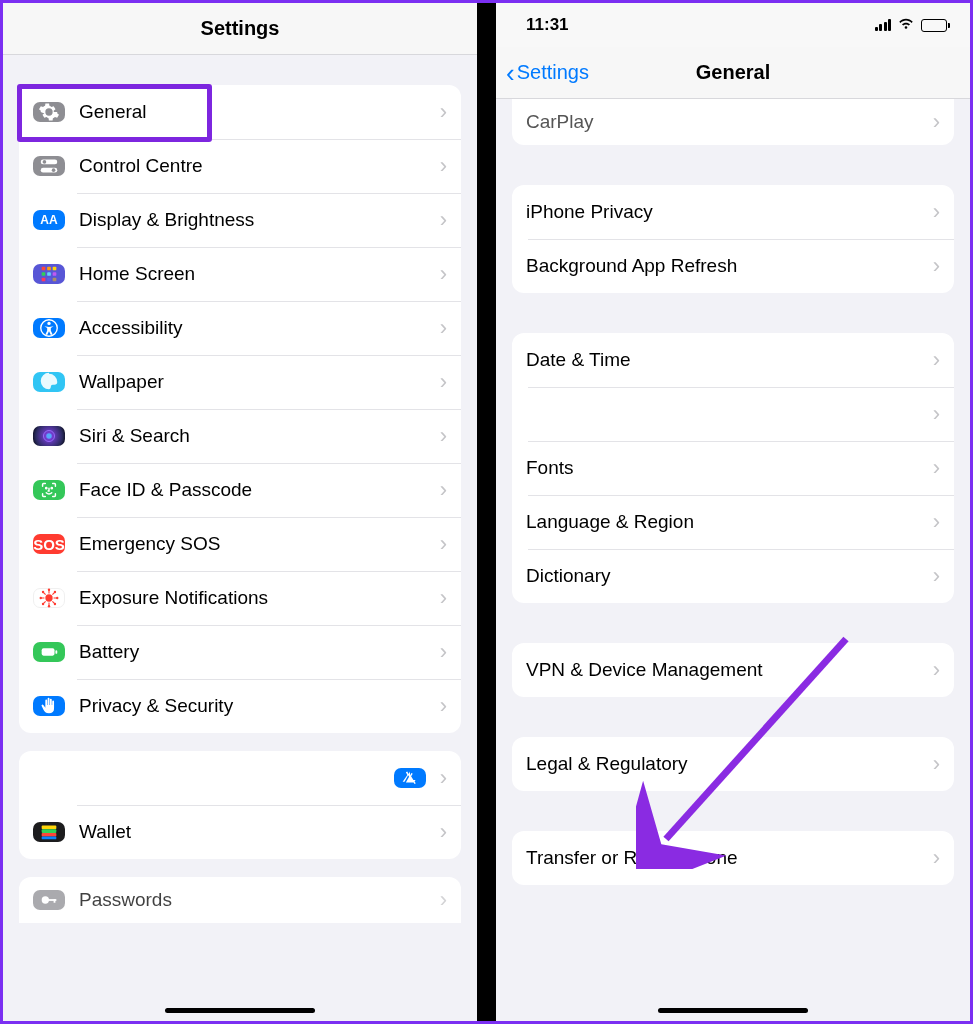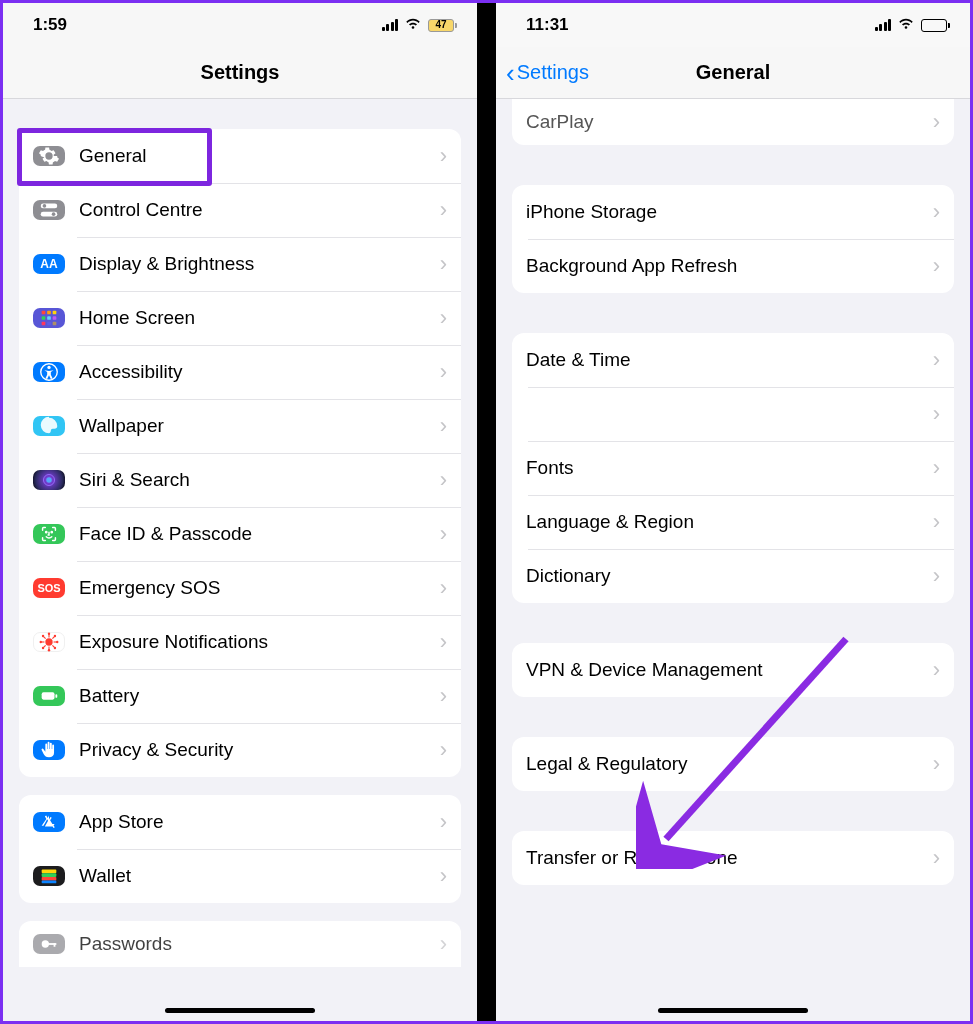--- a/index.html
+++ b/index.html
@@ -177,42 +177,20 @@
 
   .groups-wrap { position:relative; height:100%; }
 
   
   .phone2 .content { padding-top:0;}
 </style>
 </head>
 <body>
 
 <div class="phone phone1">
-  <div class="status-bar">
-    <span>1:59</span>
-    <div class="status-right">
-      <span class="signal-bars">
-          <span></span>
-          <span></span>
-          <span></span>
-          <span></span>
-        </span>
-      <span class="wifi-icon">
-        <svg viewBox="0 0 20 14">
-            <path d="M10 13.5a1.5 1.5 0 100-3 1.5 1.5 0 000 3zm-4.5-5c1.2-1.2 2.8-1.9 4.5-1.9s3.3.7 4.5 1.9l-1.4 1.4c-.8-.8-1.9-1.3-3.1-1.3s-2.3.5-3.1 1.3L5.5 8.5zm-3-3C4.5 3.5 7.1 2.3 10 2.3s5.5 1.2 7.5 3.2l-1.4 1.4C14.5 5.3 12.3 4.3 10 4.3S5.5 5.3 3.9 6.9L2.5 5.5z" fill="#000"></path>
-          </svg>
-      </span>
-      <span class="battery">
-        <span class="battery-body" style="background:#f7ce46cc; border-color:#999;">
-          <span class="battery-num">47</span>
-        </span>
-        <span class="battery-tip" style="background:#999;"></span>
-      </span>
-    </div>
-  </div>
   <div class="nav-header">
     <span class="nav-title">Settings</span>
   </div>
 
   <div class="content">
     <div class="groups-wrap">
 
       <div class="highlight-box" style="left:14px; top:29px; width:195px; height:58px;"></div>
 
       <div style="height:30px;"></div>
@@ -297,21 +275,21 @@
                 <path d="M5 8V6a1 1 0 011-1h2M19 8V6a1 1 0 00-1-1h-2M5 16v2a1 1 0 001 1h2M19 16v2a1 1 0 01-1 1h-2"></path>
                 <circle cx="9" cy="10" r=".7" fill="#fff"></circle>
                 <circle cx="15" cy="10" r=".7" fill="#fff"></circle>
                 <path d="M12 10v3h-1M9 15c1 1 2 1.3 3 1.3s2-.3 3-1.3"></path>
               </svg>
           </span>
           <span class="label">Face ID &amp; Passcode</span>
           <span class="chevron">›</span>
         </div>
         <div class="row">
-          <span class="icon bg-red small-text" style="font-size:11px;">SOS</span>
+          <span class="icon bg-red small-text" style="font-size:15px;">SOS</span>
           <span class="label">Emergency SOS</span>
           <span class="chevron">›</span>
         </div>
         <div class="row">
           <span class="icon bg-covid">
             <svg viewBox="0 0 24 24" fill="#ff3b30">
                 <circle cx="12" cy="12" r="4"></circle>
                 <g stroke="#ff3b30" stroke-width="1.2">
                   <line x1="12" y1="3" x2="12" y2="7"></line>
                   <line x1="12" y1="17" x2="12" y2="21"></line>
@@ -356,21 +334,20 @@
         </div>
       </div>
 
       <div class="group">
         <div class="row">
           <span class="icon bg-blue">
             <svg viewBox="0 0 24 24" fill="#fff">
                 <path d="M12 5l-1.5 2.6L9 5 7.5 5.8l1.6 2.8L4 16h2l4-7 1 1.7L7.5 17H16l.9 1.6 1.5-.8L17 16l1-1.7h-2.3l-2.5-4.3L15 7.4 13.5 6.6 12 9.2z"></path>
               </svg>
           </span>
-          <span class="label">App Store</span>
           <span class="chevron">›</span>
         </div>
         <div class="row">
           <span class="icon bg-black">
             <svg viewBox="0 0 24 24">
                 <rect x="4" y="5" width="16" height="4" rx="1" fill="#ffd60a"></rect>
                 <rect x="4" y="9" width="16" height="4" rx="1" fill="#30d158"></rect>
                 <rect x="4" y="13" width="16" height="4" rx="1" fill="#ff453a"></rect>
                 <rect x="4" y="17" width="16" height="3" rx="1" fill="#0a84ff"></rect>
               </svg>
@@ -435,21 +412,21 @@
 
       <div class="group cut-top" style="margin-top:0;">
         <div class="row partial" style="min-height:32px;">
           <span class="label" style="color:#555;">CarPlay</span>
           <span class="chevron">›</span>
         </div>
       </div>
 
       <div class="group" style="margin-top:40px;">
         <div class="row">
-          <span class="label">iPhone Storage</span>
+          <span class="label">iPhone Privacy</span>
           <span class="chevron">›</span>
         </div>
         <div class="row">
           <span class="label">Background App Refresh</span>
           <span class="chevron">›</span>
         </div>
       </div>
 
       <div class="group" style="margin-top:40px;">
         <div class="row">

